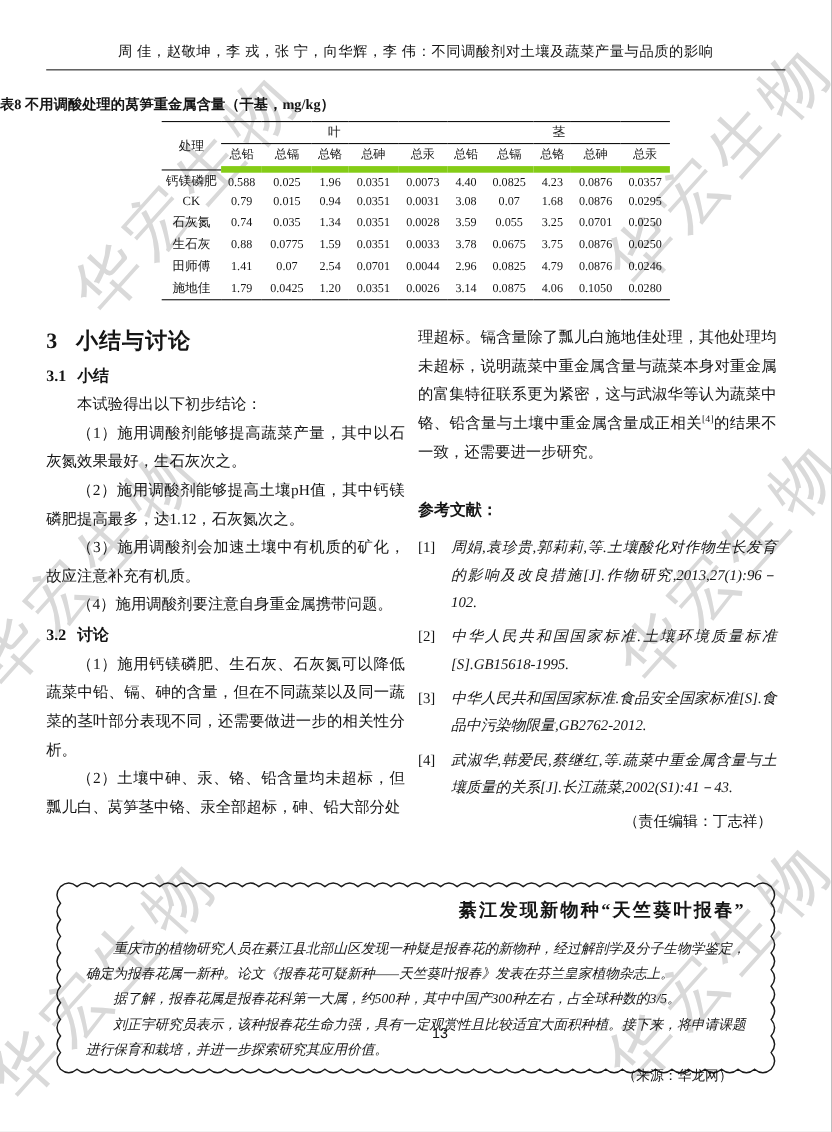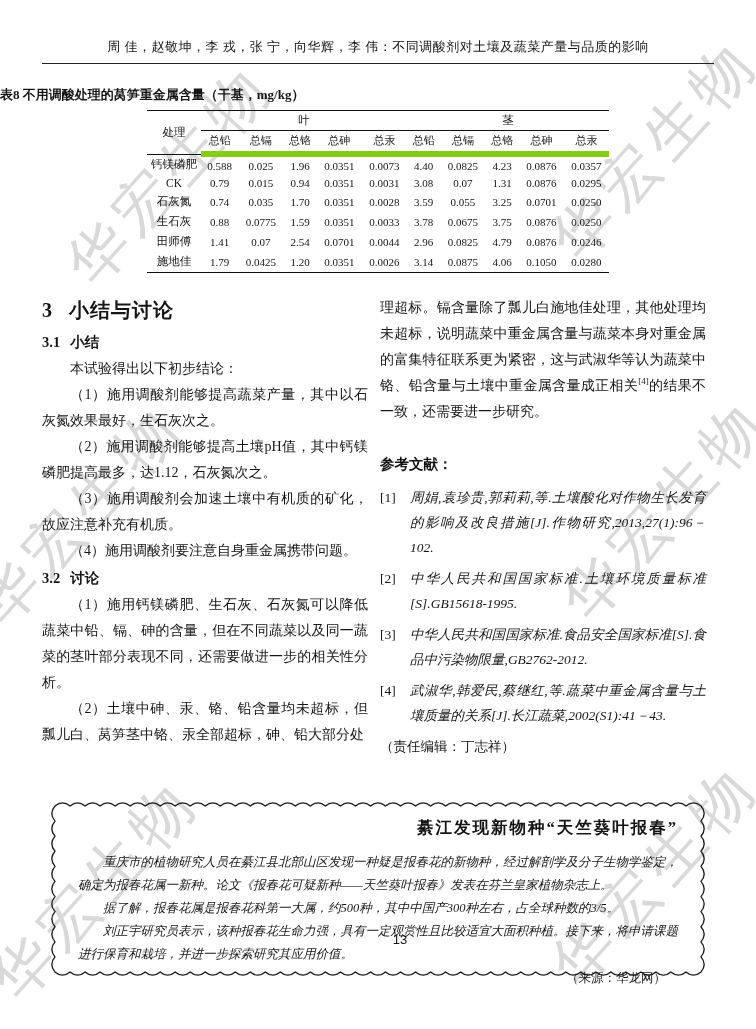--- a/index.html
+++ b/index.html
@@ -98,21 +98,21 @@
   .ref-item {
     position: relative;
     padding-left: 30px;
     font-size: 13.5px;
     font-style: italic;
     line-height: 25px;
     margin-bottom: 6px;
     text-align: justify;
   }
   .ref-item .ref-num { position: absolute; left: 0; top: 0; font-style: normal; }
-  .editor-note { text-align: left; font-size: 13.5px; margin-top: 0; padding-right: 4px; }
+  .editor-note { text-align: right; font-size: 13.5px; margin-top: 0; padding-right: 4px; }
 
   
   .news-box {
     position: relative;
     width: 660px;
     height: 180px;
     margin: 18px auto 0 auto;
   }
   .news-border-svg { position: absolute; inset: 0; }
   .news-inner { position: relative; padding: 18px 30px 0 30px; }
@@ -199,29 +199,29 @@
           </tr>
           <tr>
             <th class="row-name">CK</th>
             <td>0.79</td>
             <td>0.015</td>
             <td>0.94</td>
             <td>0.0351</td>
             <td>0.0031</td>
             <td>3.08</td>
             <td>0.07</td>
-            <td>1.31</td>
+            <td>1.68</td>
             <td>0.0876</td>
             <td>0.0295</td>
           </tr>
           <tr>
             <th class="row-name">石灰氮</th>
             <td>0.74</td>
             <td>0.035</td>
-            <td>1.70</td>
+            <td>1.34</td>
             <td>0.0351</td>
             <td>0.0028</td>
             <td>3.59</td>
             <td>0.055</td>
             <td>3.25</td>
             <td>0.0701</td>
             <td>0.0250</td>
           </tr>
           <tr>
             <th class="row-name">生石灰</th>

